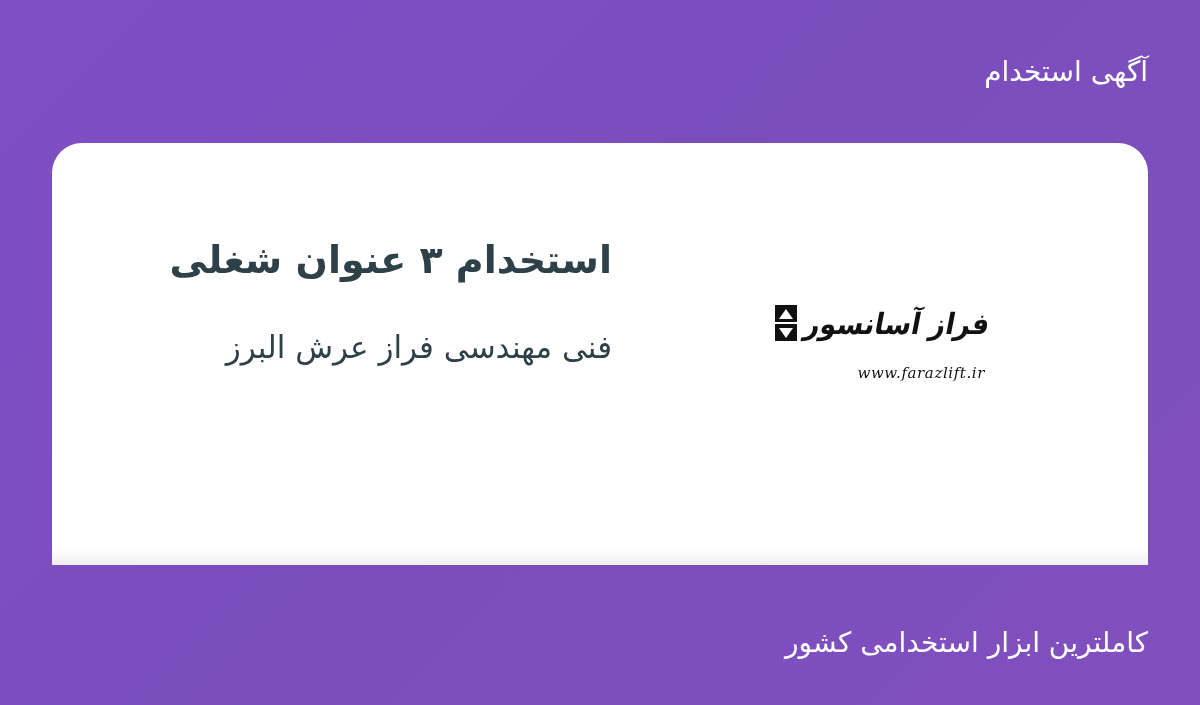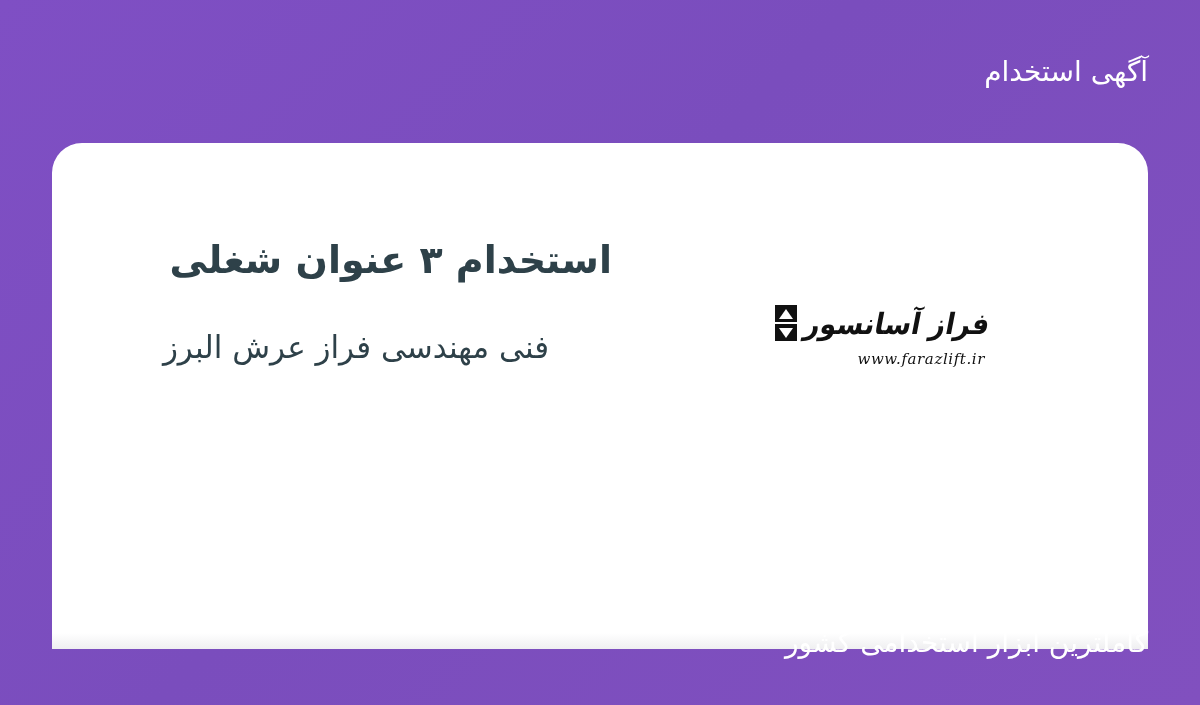--- a/index.html
+++ b/index.html
@@ -55,21 +55,21 @@
     white-space: nowrap;
     font-family: "DejaVu Sans", sans-serif;
   }
 
   
   .card {
     position: absolute;
     top: 143px;
     left: 52px;
     width: 1096px;
-    height: 506px;
+    height: 422px;
     background: #ffffff;
     border-radius: 30px 30px 0 0;
     box-sizing: border-box;
     display: flex;
     flex-direction: row-reverse;
     align-items: flex-start;
   }
   .card::after {
     
     content: "";
@@ -104,21 +104,20 @@
     font-family: "DejaVu Sans", sans-serif;
   }
   .company-name {
     color: #2e4149;
     font-size: 31px;
     font-weight: 400;
     line-height: 1.3;
     margin: 0 0 44px 0;
     white-space: nowrap;
     font-family: "DejaVu Sans", sans-serif;
-    text-align: center;
   }
   .city-name {
     color: #2e4149;
     font-size: 25px;
     font-weight: 400;
     line-height: 1.3;
     margin: 0;
     white-space: nowrap;
     font-family: "DejaVu Sans", sans-serif;
   }
@@ -173,21 +172,21 @@
   .arrow-up, .arrow-down {
     width: 0;
     height: 0;
     border-left: 7px solid transparent;
     border-right: 7px solid transparent;
   }
   .arrow-up { border-bottom: 10px solid #ffffff; }
   .arrow-down { border-top: 10px solid #ffffff; }
 
   .logo-url {
-    margin-top: 9px;
+    margin-top: 23px;
     color: #111111;
     font-size: 15px;
     font-style: italic;
     letter-spacing: 0.6px;
     direction: ltr;
     align-self: flex-start;
     margin-left: 18px;
     font-family: "DejaVu Serif", "Liberation Serif", serif;
   }
 

